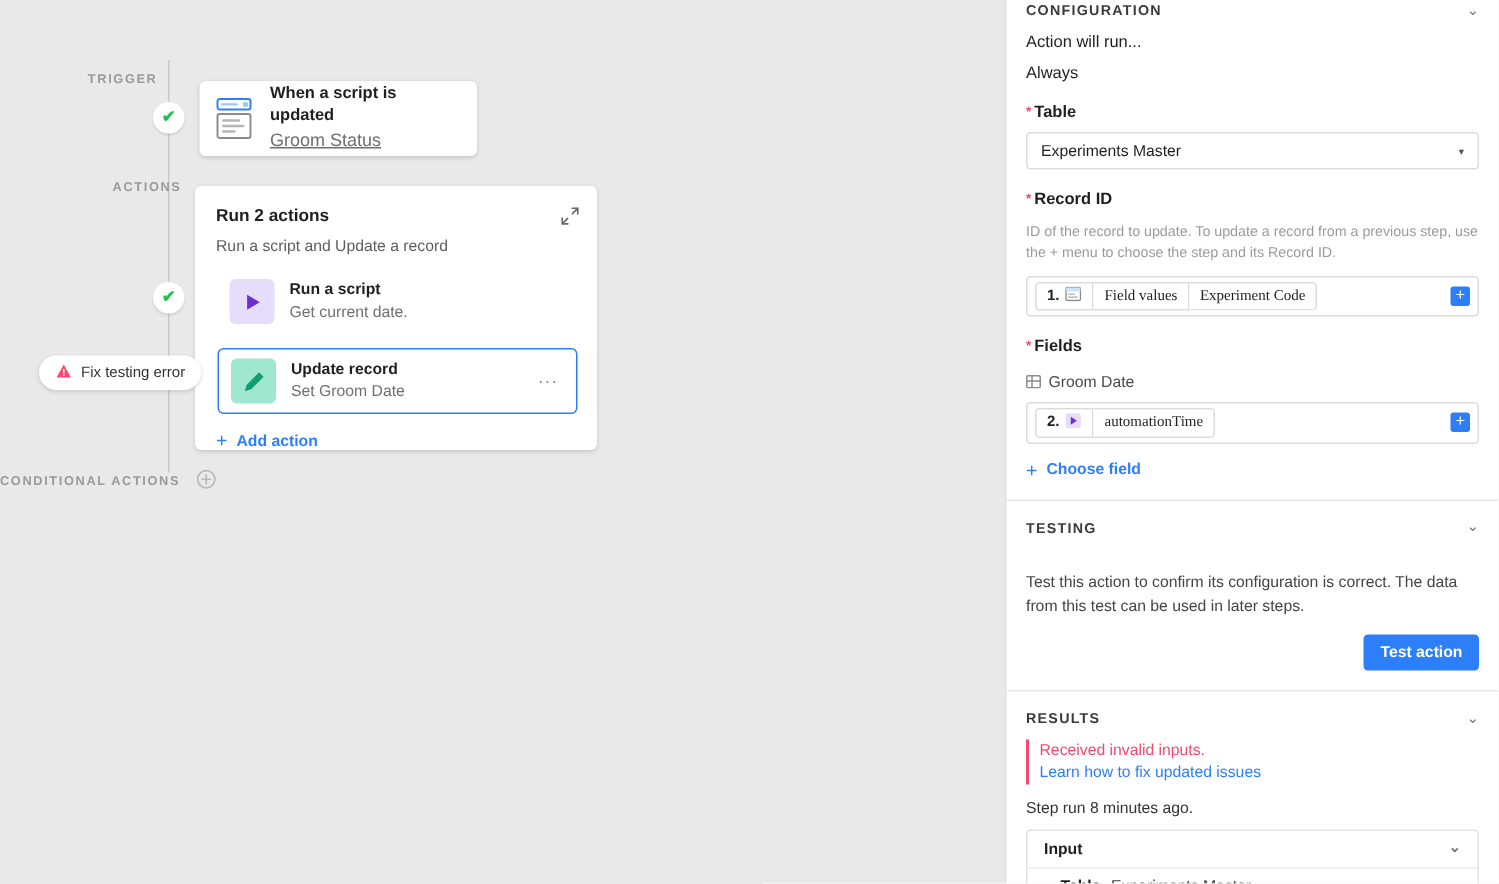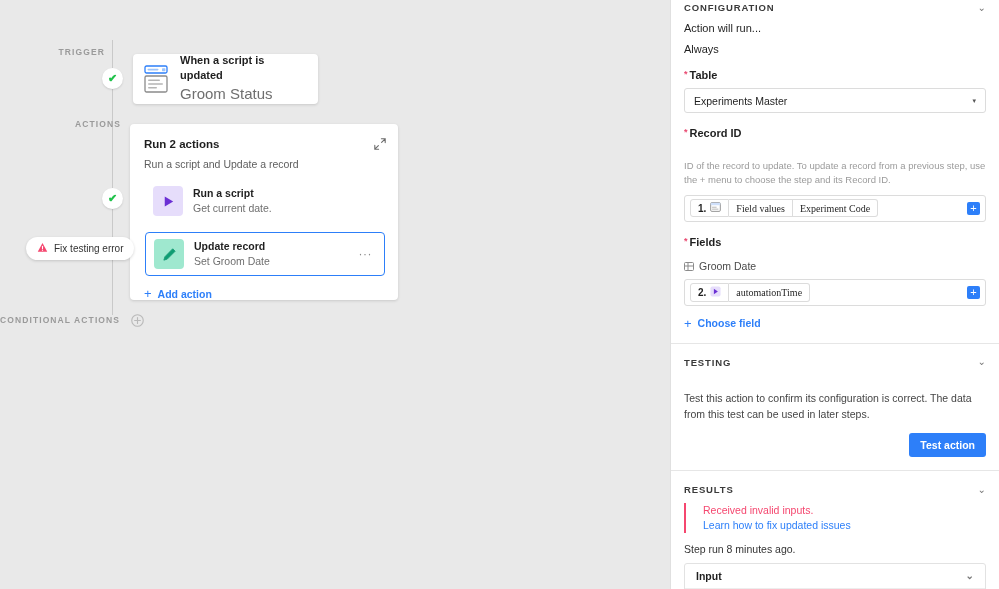--- a/index.html
+++ b/index.html
@@ -60,21 +60,21 @@
     width: 185px; height: 50px;
     background: #fff;
     border-radius: 4px;
     box-shadow: 0 1px 3px rgba(0,0,0,.14);
     display: flex; align-items: center;
     padding: 0 11px;
     gap: 10px;
   }
   .rec-icon { width: 26px; height: 28px; flex: 0 0 26px; }
   .card-text .t1 { font-size: 11px; font-weight: 700; color: #1f1f1f; line-height: 1.35; }
-  .card-text .t2 { font-size: 15px; color: #6f6f6f; line-height: 1.45; }
+  .card-text .t2 { font-size: 12px; color: #6f6f6f; line-height: 1.45; text-decoration: underline; }
 
   
   .actions-card {
     position: absolute;
     left: 130px; top: 124px;
     width: 268px; height: 176px;
     background: #fff;
     border-radius: 4px;
     box-shadow: 0 1px 3px rgba(0,0,0,.14);
     padding: 14px 14px 0 14px;
@@ -150,21 +150,21 @@
     padding-top: 2px;
   }
   .sec-title {
     font-size: 9.5px; font-weight: 700; letter-spacing: .85px; color: #3a3a3a;
   }
   .chev { color: #777; font-size: 10px; line-height: 1; cursor: pointer; }
 
   .p-line { font-size: 11px; color: #1f1f1f; margin-top: 9px; }
   .req-label { font-size: 11px; font-weight: 700; margin-top: 14px; }
   .req-label .star { color: #e8476f; font-size: 9px; vertical-align: top; margin-right: 2px; }
-  .helper { font-size: 9.5px; color: #9b9b9b; line-height: 1.5; margin-top: 20px; }
+  .helper { font-size: 9.5px; color: #9b9b9b; line-height: 1.5; margin-top: 9px; }
 
   .select-box {
     margin-top: 7px;
     height: 25px;
     border: 1px solid #dcdcdc;
     border-radius: 3px;
     display: flex; align-items: center; justify-content: space-between;
     padding: 0 9px;
     font-size: 10.5px;
     cursor: pointer;
@@ -219,21 +219,21 @@
     margin-top: 11px; margin-left: auto;
     background: #2d7ff9; color: #fff;
     font-size: 10.5px; font-weight: 700;
     border: none; border-radius: 3px;
     padding: 6px 11px; cursor: pointer;
     display: block;
   }
 
   .err-block {
     border-left: 2.5px solid #f5476f;
-    padding-left: 17px;
+    padding-left: 7px;
     margin-top: 8px;
   }
   .err-1 { color: #f5476f; font-size: 10.5px; line-height: 1.45; }
   .err-2 { color: #2d7ff9; font-size: 10.5px; line-height: 1.45; cursor: pointer; }
   .run-note { font-size: 10.5px; color: #333; margin-top: 10px; }
 
   .result-card {
     margin-top: 8px;
     border: 1px solid #e2e2e2;
     border-radius: 3px;

